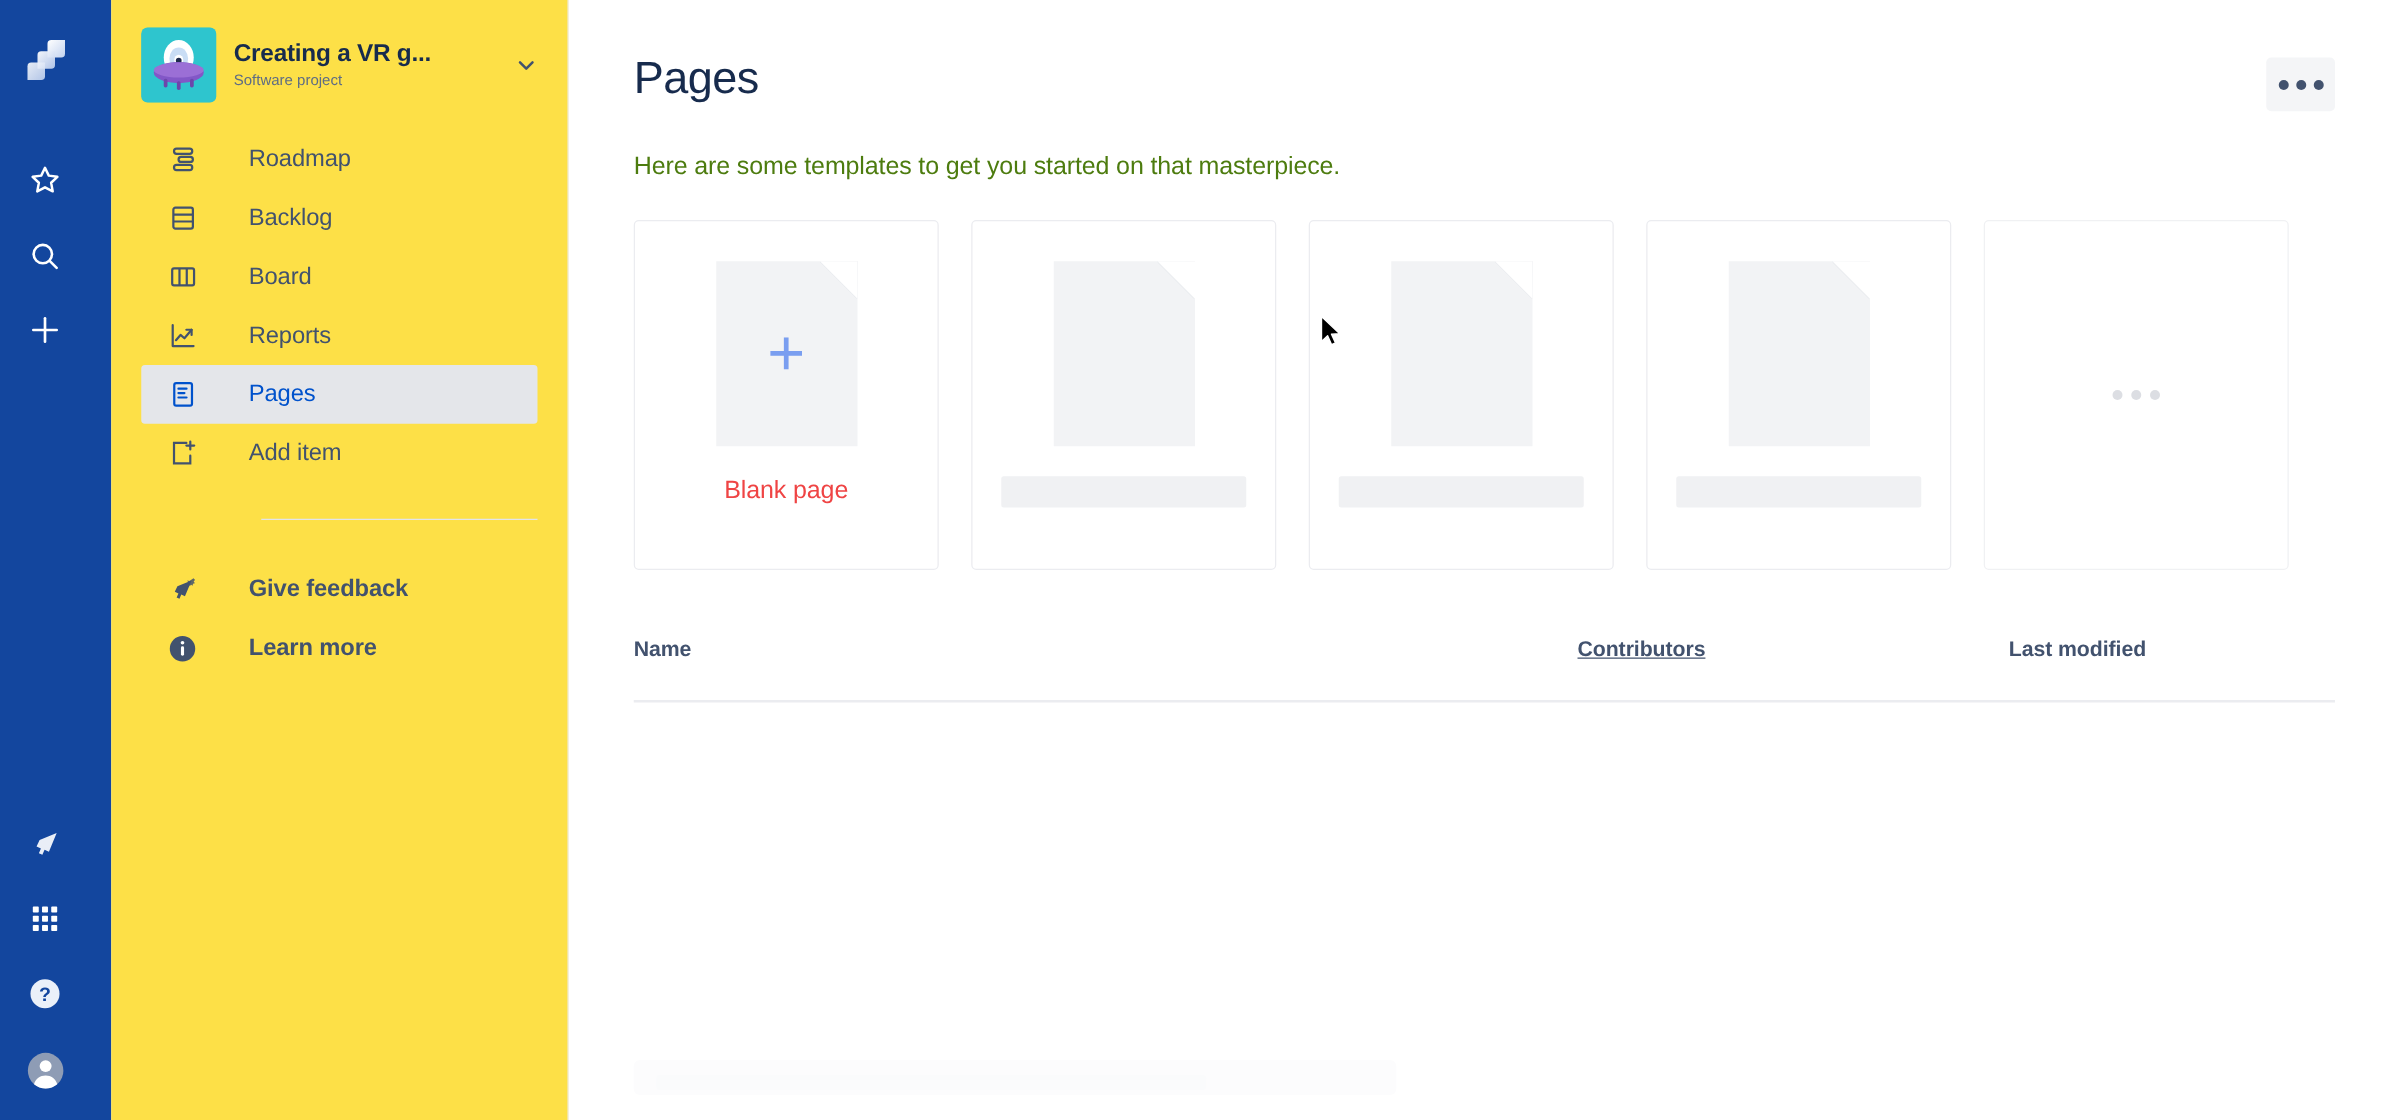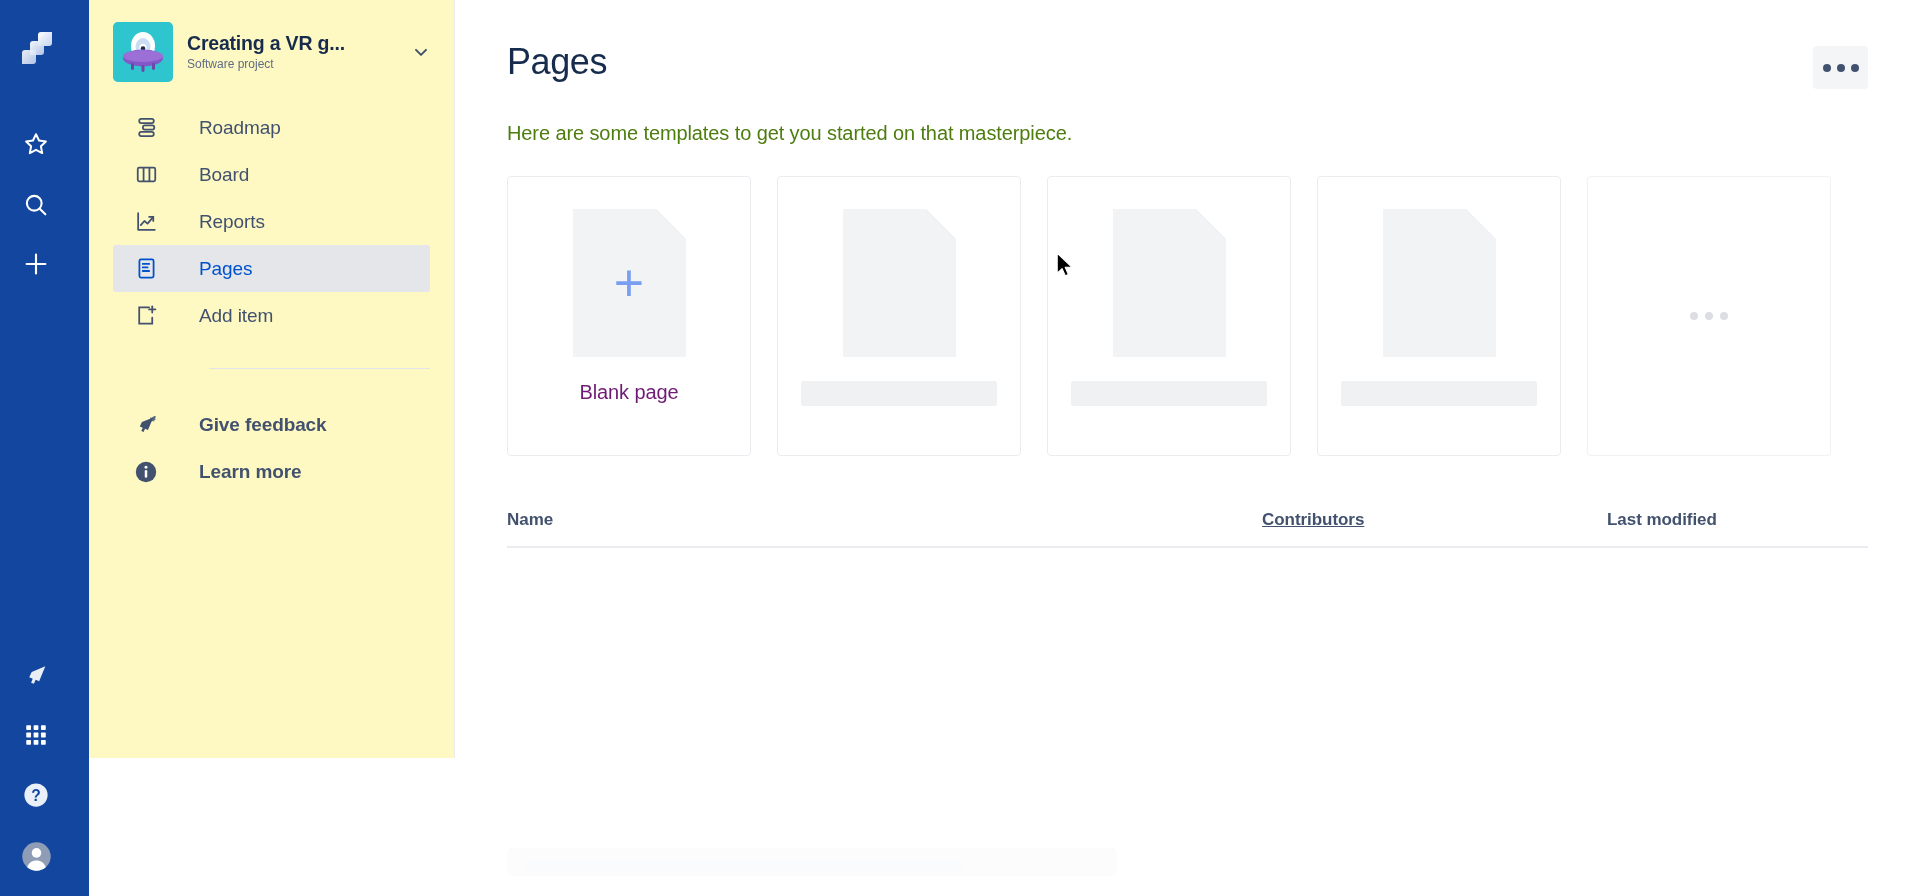--- a/index.html
+++ b/index.html
@@ -36,22 +36,22 @@
   .rail-search { top: 177px; }
   .rail-create { top: 236px; }
   .rail-notif  { top: 646px; }
   .rail-apps   { top: 707px; }
   .rail-help   { top: 767px; }
   .rail-avatar { top: 828px; }
 
   
   .sidebar {
     width: 366px; flex: 0 0 366px;
-    height: 758px;
-    background: #fef9c3;
+    height: 896px;
+    background: #fde047;
     border-right: 1px solid #ebecf0;
     position: relative;
   }
   .proj-header {
     display: flex; align-items: center;
     padding: 22px 20px 0 24px;
     gap: 14px;
     cursor: pointer;
   }
   .proj-avatar {
@@ -174,21 +174,21 @@
     position: absolute; top: 0; right: 0;
     width: 30px; height: 30px;
     background: linear-gradient(225deg, #dfe1e6 0%, #eceef1 52%, transparent 52%);
   }
   .sheet-plus {
     color: #7a9ef0; font-size: 52px; font-weight: 300;
     line-height: 1; user-select: none; position: relative; z-index: 2;
   }
   .tpl-label {
     margin-top: 24px;
-    font-size: 20px; color: #701a75; letter-spacing: -0.1px;
+    font-size: 20px; color: #ef4444; letter-spacing: -0.1px;
   }
   .tpl-bar {
     margin-top: 24px;
     width: 196px; height: 25px;
     background: #f0f1f3; border-radius: 2px;
   }
   .tpl-bar.w2 { width: 196px; }
   .tpl-bar.w3 { width: 196px; }
   .tpl-loading {
     width: 244px; height: 280px;
@@ -199,21 +199,21 @@
   }
   .tpl-loading i {
     width: 8px; height: 8px; border-radius: 50%;
     background: #dcdee3; display: block;
   }
 
   
   .tbl { margin-top: 54px; }
   .tbl-head {
     display: flex; align-items: flex-end;
-    padding-bottom: 16px;
+    padding-bottom: 30px;
     border-bottom: 2px solid #ebecf0;
   }
   .th {
     font-size: 17px; font-weight: 700; color: #42526e;
     letter-spacing: -0.05px;
   }
   .th-name { flex: 0 0 755px; }
   .th-contrib { flex: 0 0 345px; text-decoration: underline; }
   .th-mod { flex: 1 1 auto; }
 
@@ -350,20 +350,30 @@
         <span class="nav-ico">
           <svg width="25" height="25" viewBox="0 0 24 24" fill="none" stroke="#42526e" stroke-width="1.7">
             <rect x="5" y="3.8" width="14" height="4" rx="2"></rect>
             <rect x="8.5" y="10" width="11" height="4" rx="2"></rect>
             <rect x="5" y="16.2" width="14" height="4" rx="2"></rect>
           </svg>
         </span>
         <span class="nav-label">Roadmap</span>
       </div>
 
+      <div class="nav-item">
+        <span class="nav-ico">
+          <svg width="25" height="25" viewBox="0 0 24 24" fill="none" stroke="#42526e" stroke-width="1.7">
+            <rect x="4.5" y="4" width="15" height="16" rx="1.6"></rect>
+            <line x1="4.5" y1="9.3" x2="19.5" y2="9.3"></line>
+            <line x1="4.5" y1="14.6" x2="19.5" y2="14.6"></line>
+          </svg>
+        </span>
+        <span class="nav-label">Backlog</span>
+      </div>
 
       <div class="nav-item">
         <span class="nav-ico">
           <svg width="25" height="25" viewBox="0 0 24 24" fill="none" stroke="#42526e" stroke-width="1.7">
             <rect x="3.6" y="5.5" width="16.8" height="13" rx="1.4"></rect>
             <line x1="9.2" y1="5.5" x2="9.2" y2="18.5"></line>
             <line x1="14.8" y1="5.5" x2="14.8" y2="18.5"></line>
           </svg>
         </span>
         <span class="nav-label">Board</span>

